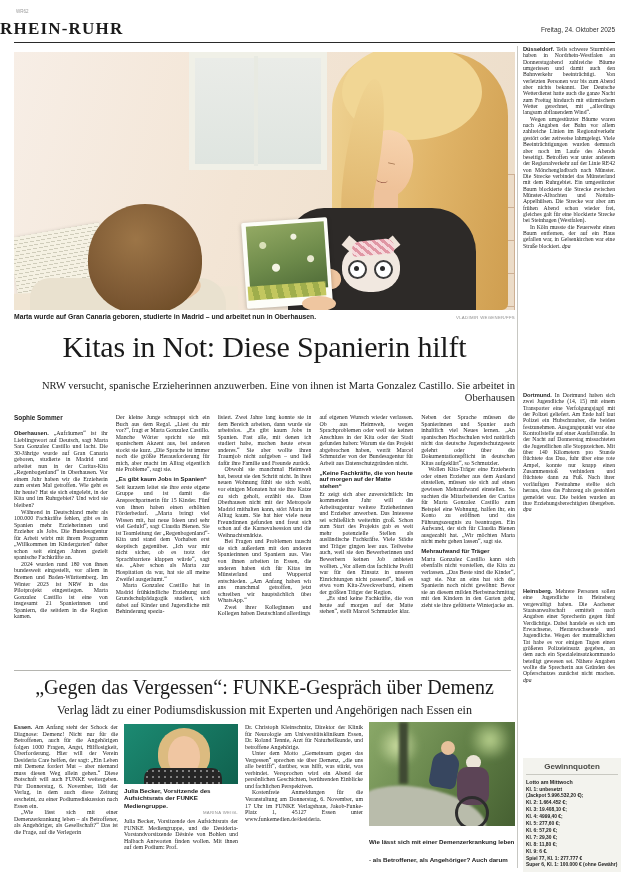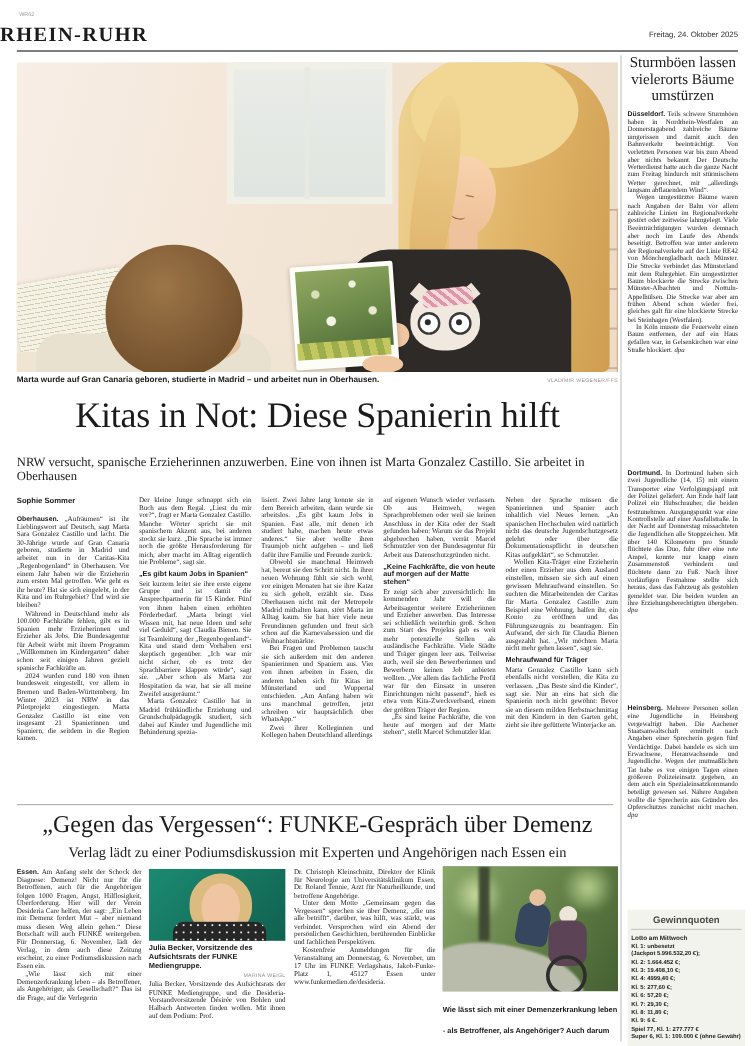--- a/index.html
+++ b/index.html
@@ -22,21 +22,21 @@
   .signoff{font-style:italic;font-size:5.7px;}
   .author{font:bold 6.4px "Liberation Sans",sans-serif;margin-bottom:9px;}
   .cap{font:bold 6.8px "Liberation Sans",sans-serif;line-height:8px;}
   .credit{font:4.3px "Liberation Sans",sans-serif;color:#8e8e8e;letter-spacing:.3px;}
   
   .photo-main{left:14px;top:52px;width:501px;height:258px;overflow:hidden;
       background:linear-gradient(105deg,#f7eee6 0%,#f3e5d5 45%,#ecddc9 100%);}
   .caption-row{left:14px;top:313px;width:501px;display:flex;justify-content:space-between;align-items:baseline;}
   .headline{left:14px;top:330px;width:501px;text-align:center;font-size:30px;line-height:34px;
             font-family:"Liberation Serif",serif;letter-spacing:-.2px;}
-  .subheadline{left:14px;top:380px;width:501px;text-align:left;font-size:10.5px;line-height:12px;}
+  .subheadline{left:14px;top:380px;width:501px;text-align:right;font-size:10.5px;line-height:12px;}
   .cols{left:14px;top:414px;width:501px;height:252px;display:flex;gap:8px;}
   .col{flex:1;overflow:hidden;}
   
   .sb{left:523px;width:92px;}
   .sb-title{font-family:"Liberation Serif",serif;font-size:12.5px;line-height:13.5px;
             text-align:center;margin-bottom:6px;}
   .sb p{font-size:5.7px;line-height:6.35px;}
   .lotto-box{background:#f3f3ee;padding:4px 3px 5px;}
   .lotto-title{font:bold 8px "Liberation Sans",sans-serif;color:#4a4a46;text-align:center;
                padding-bottom:3px;border-bottom:1px solid #c9c9c2;margin-bottom:4px;}
@@ -134,21 +134,20 @@
   </div>
   <div class="col">
     <p>Neben der Sprache müssen die Spanierinnen und Spanier auch inhaltlich viel Neues lernen. „An spanischen Hochschulen wird natürlich nicht das deutsche Jugendschutzgesetz gelehrt oder über die Dokumentationspflicht in deutschen Kitas aufgeklärt“, so Schmutzler.</p>
     <p class="ind">Wollen Kita-Träger eine Erzieherin oder einen Erzieher aus dem Ausland einstellen, müssen sie sich auf einen gewissen Mehraufwand einstellen. So suchten die Mitarbeitenden der Caritas für Marta Gonzalez Castillo zum Beispiel eine Wohnung, halfen ihr, ein Konto zu eröffnen und das Führungszeugnis zu beantragen. Ein Aufwand, der sich für Claudia Bienen ausgezahlt hat. „Wir möchten Marta nicht mehr gehen lassen“, sagt sie.</p>
     <div class="subhd">Mehraufwand für Träger</div>
     <p>Marta Gonzalez Castillo kann sich ebenfalls nicht vorstellen, die Kita zu verlassen. „Das Beste sind die Kinder“, sagt sie. Nur an eins hat sich die Spanierin noch nicht gewöhnt: Bevor sie an diesem milden Herbstnachmittag mit den Kindern in den Garten geht, zieht sie ihre gefütterte Winterjacke an.</p>
   </div>
 </div>
 
 <div class="abs sb" style="top:46px;">
-  <div class="sb-title">Sturmböen lassen vielerorts Bäume umstürzen</div>
   <p><span class="dl">Düsseldorf.</span> <span>Teils schwere Sturmböen haben in Nordrhein-Westfalen an Donnerstagabend zahlreiche Bäume umgerissen und damit auch den Bahnverkehr beeinträchtigt. Von verletzten Personen war bis zum Abend aber nichts bekannt. Der Deutsche Wetterdienst hatte auch die ganze Nacht zum Freitag hindurch mit stürmischem Wetter gerechnet, mit „allerdings langsam abflauendem Wind“.</span></p>
   <p class="ind">Wegen umgestürzter Bäume waren nach Angaben der Bahn vor allem zahlreiche Linien im Regionalverkehr gestört oder zeitweise lahmgelegt. Viele Beeinträchtigungen wurden demnach aber noch im Laufe des Abends beseitigt. Betroffen war unter anderem der Regionalverkehr auf der Linie RE42 von Mönchengladbach nach Münster. Die Strecke verbindet das Münsterland mit dem Ruhrgebiet. Ein umgestürzter Baum blockierte die Strecke zwischen Münster-Albachten und Nottuln-Appelhülsen. Die Strecke war aber am frühen Abend schon wieder frei, gleiches galt für eine blockierte Strecke bei Steinhagen (Westfalen).</p>
   <p class="ind"><span>In Köln musste die Feuerwehr einen Baum entfernen, der auf ein Haus gefallen war, in Gelsenkirchen war eine Straße blockiert.</span> <span class="signoff">dpa</span></p>
 </div>
 
 <div class="abs sb" style="top:392px;">
   <p><span class="dl">Dortmund.</span> <span>In Dortmund haben sich zwei Jugendliche (14, 15) mit einem Transporter eine Verfolgungsjagd mit der Polizei geliefert. Am Ende half laut Polizei ein Hubschrauber, die beiden festzunehmen. Ausgangspunkt war eine Kontrollstelle auf einer Ausfallstraße. In der Nacht auf Donnerstag missachteten die Jugendlichen alle Stoppzeichen. Mit über 140 Kilometern pro Stunde flüchtete das Duo, fuhr über eine rote Ampel, konnte nur knapp einen Zusammenstoß verhindern und flüchtete dann zu Fuß. Nach ihrer vorläufigen Festnahme stellte sich heraus, dass das Fahrzeug als gestohlen gemeldet war. Die beiden wurden an ihre Erziehungsberechtigten übergeben.</span> <span class="signoff">dpa</span></p>
 </div>
 
 <div class="abs sb" style="top:588px;">

